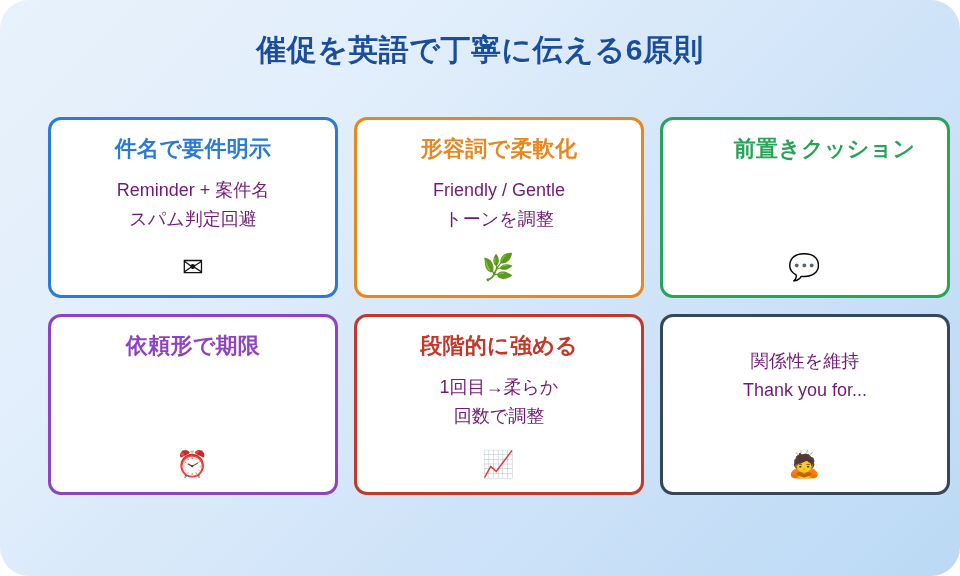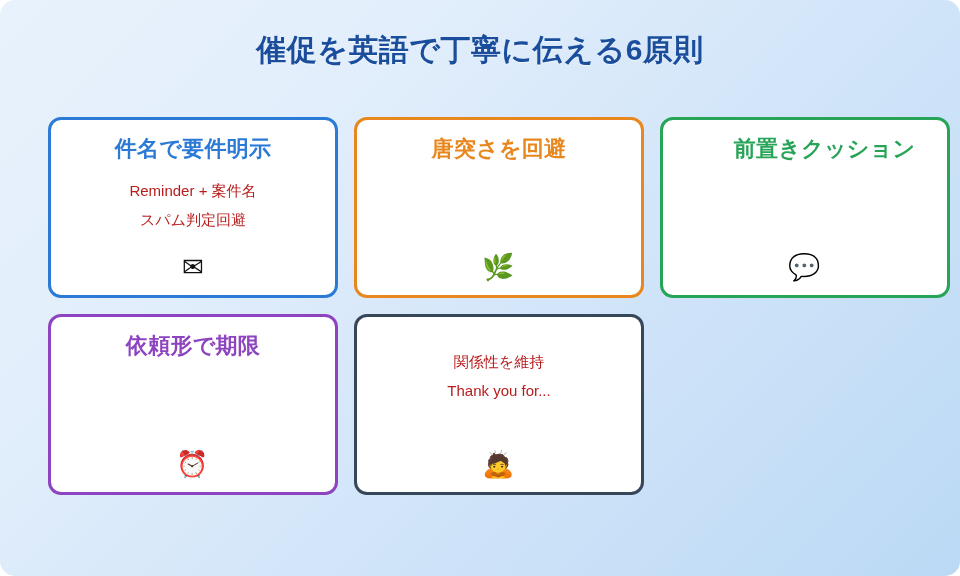--- a/index.html
+++ b/index.html
@@ -13,21 +13,21 @@
   body {
     font-family: "Liberation Sans", "DejaVu Sans", sans-serif;
     -webkit-font-smoothing: antialiased;
   }
 
   .poster {
     position: relative;
     width: 960px;
     height: 576px;
     box-sizing: border-box;
-    border-radius: 15px;
+    border-radius: 29px;
     overflow: hidden;
     background: linear-gradient(135deg, #e8f2fc 0%, #e2eefb 28%, #d2e5f9 58%, #bbd9f5 100%);
   }
 
   .title {
     position: absolute;
     top: 30px;
     left: 0;
     width: 960px;
     text-align: center;
@@ -68,22 +68,22 @@
     font-weight: bold;
     line-height: 1.2;
     color: #2a7ad6;
     text-align: center;
     letter-spacing: 0.3px;
   }
 
   .card-lines {
     margin-top: 14px;
     text-align: center;
-    color: #b91c1c;
-    font-size: 15px;
+    color: #701a75;
+    font-size: 18px;
     line-height: 29px;
     white-space: nowrap;
   }
 
   .card-icon {
     position: absolute;
     left: 0;
     right: 0;
     bottom: 14px;
     text-align: center;
@@ -119,34 +119,46 @@
     <div class="card accent-blue">
       <div class="card-title">件名で要件明示</div>
       <div class="card-lines">
         <div>Reminder + 案件名</div>
         <div>スパム判定回避</div>
       </div>
       <div class="card-icon">✉</div>
     </div>
 
     <div class="card accent-orange">
-      <div class="card-title">唐突さを回避</div>
+      <div class="card-title">形容詞で柔軟化</div>
+      <div class="card-lines">
+        <div>Friendly / Gentle</div>
+        <div>トーンを調整</div>
+      </div>
       <div class="card-icon">🌿</div>
     </div>
 
     <div class="card accent-green">
       <div class="card-title">前置きクッション</div>
       <div class="card-icon">💬</div>
     </div>
 
     <div class="card accent-purple">
       <div class="card-title">依頼形で期限</div>
       <div class="card-icon">⏰</div>
     </div>
 
+    <div class="card accent-red">
+      <div class="card-title">段階的に強める</div>
+      <div class="card-lines">
+        <div>1回目→柔らか</div>
+        <div>回数で調整</div>
+      </div>
+      <div class="card-icon">📈</div>
+    </div>
 
     <div class="card accent-slate">
       <div class="card-lines">
         <div>関係性を維持</div>
         <div>Thank you for...</div>
       </div>
       <div class="card-icon">🙇</div>
     </div>
 
   </div>

